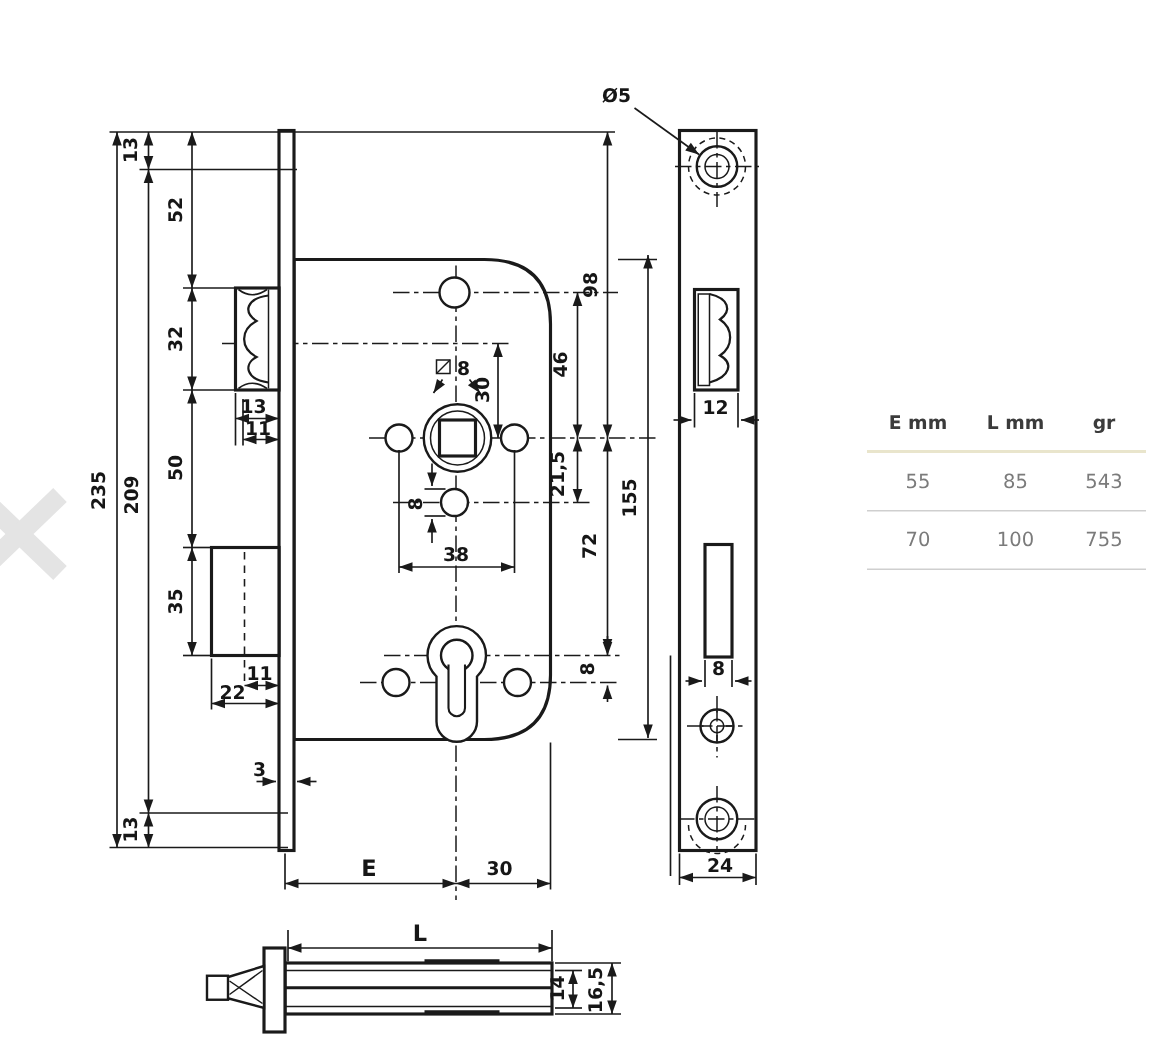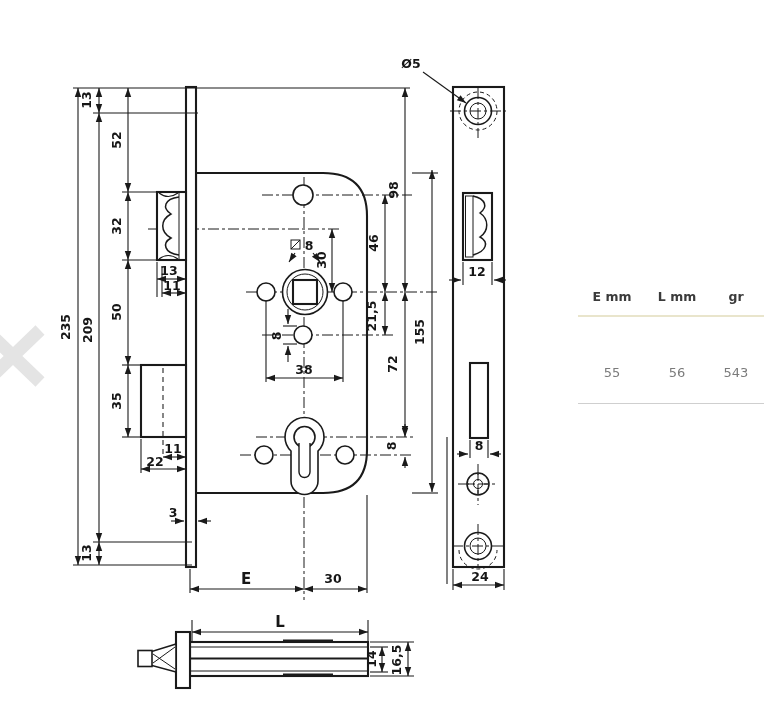--- a/index.html
+++ b/index.html
@@ -11,25 +11,25 @@
   svg text.big{font-size:15px;}
   .ol{fill:#ffffff;stroke:#1a1a1a;stroke-width:2.1;}
   .ol2{fill:#ffffff;stroke:#1a1a1a;stroke-width:1.6;}
   .thin{fill:none;stroke:#1a1a1a;stroke-width:1.1;}
   .vthin{fill:none;stroke:#1a1a1a;stroke-width:1;}
   .dim{fill:none;stroke:#1a1a1a;stroke-width:1.1;}
   .cl{fill:none;stroke:#1a1a1a;stroke-width:1;stroke-dasharray:11 3 3 3;}
   .dsh{fill:none;stroke:#1a1a1a;stroke-width:1.05;stroke-dasharray:5 4;}
   .wm{stroke:#e4e4e4;stroke-width:13;fill:none;}
   
-  #spec{position:absolute;left:578px;top:283px;width:186px;}
+  #spec{position:absolute;left:578px;top:268px;width:186px;}
   #spec .hdr,#spec .row{display:grid;grid-template-columns:68px 62px 56px;text-align:center;}
   #spec .hdr{font-weight:bold;font-size:12.5px;color:#3b3b3b;padding:6px 0 11px 0;
              border-bottom:2px solid #e9e5cc;}
-  #spec .row{font-size:13px;color:#7b7b7b;padding:12px 0 23px 0;border-bottom:1px solid #cfcfcf;margin-top:36px;}
+  #spec .row{font-size:13px;color:#7b7b7b;padding:12px 0 11px 0;border-bottom:1px solid #cfcfcf;}
 </style>
 </head>
 <body>
 
 <div id="stage">
 
 <svg width="775" height="704" viewBox="0 0 775 704">
   <defs>
     <marker id="ar" markerWidth="11" markerHeight="9" refX="9.5" refY="4" orient="auto-start-reverse" markerUnits="userSpaceOnUse">
       <path d="M0.5,0.8 L9.5,4 L0.5,7.2 Z" fill="#1a1a1a"></path>
@@ -246,18 +246,23 @@
 </svg>
 
 <div id="spec">
   <div class="hdr">
     <div>E mm</div>
     <div>L mm</div>
     <div>gr</div>
   </div>
   <div class="row">
     <div>55</div>
-    <div>56</div>
+    <div>85</div>
     <div>543</div>
   </div>
+  <div class="row">
+    <div>70</div>
+    <div>100</div>
+    <div>755</div>
+  </div>
 </div>
 
 </div>
 
 </body></html>

